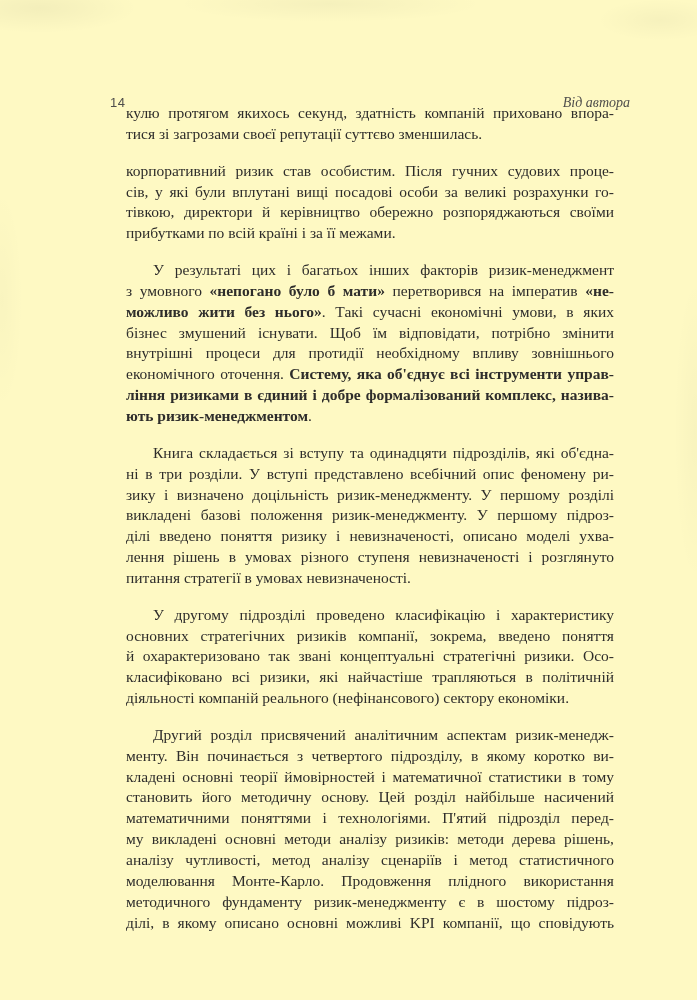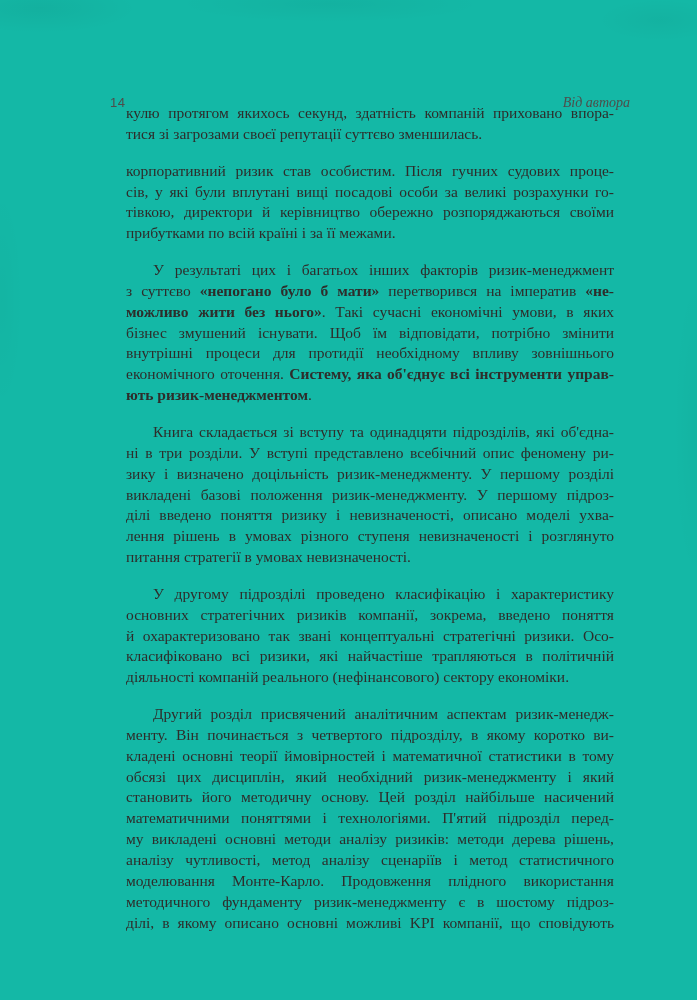--- a/index.html
+++ b/index.html
@@ -5,21 +5,21 @@
   html, body {
     margin: 0;
     padding: 0;
     background: #e9e9e9;
   }
   .page {
     position: relative;
     width: 697px;
     height: 1000px;
     margin: 0 auto;
-    background: #14b8a6;
+    background: #fef9c3;
     overflow: hidden;
     font-family: "Liberation Serif", "DejaVu Serif", serif;
     color: var(--text, #2e2d2b);
   }
   
   .page::before {
     content: "";
     position: absolute;
     inset: 0;
     pointer-events: none;
@@ -90,25 +90,26 @@
         <div class="line line-last"><span>тися зі загрозами своєї репутації суттєво зменшилась.</span></div>
       </div>
       <div class="paragraph">
         <div class="line"><span>корпоративний ризик став особистим. Після гучних судових проце-</span></div>
         <div class="line"><span>сів, у які були вплутані вищі посадові особи за великі розрахунки го-</span></div>
         <div class="line"><span>тівкою, директори й керівництво обережно розпоряджаються своїми</span></div>
         <div class="line line-last"><span>прибутками по всій країні і за її межами.</span></div>
       </div>
       <div class="paragraph">
         <div class="line line-indent"><span>У результаті цих і багатьох інших факторів ризик-менеджмент</span></div>
-        <div class="line"><span>з суттєво </span><span class="bold">«непогано було б мати»</span><span> перетворився на імператив </span><span class="bold">«не-</span></div>
+        <div class="line"><span>з умовного </span><span class="bold">«непогано було б мати»</span><span> перетворився на імператив </span><span class="bold">«не-</span></div>
         <div class="line"><span class="bold">можливо жити без нього»</span><span>. Такі сучасні економічні умови, в яких</span></div>
         <div class="line"><span>бізнес змушений існувати. Щоб їм відповідати, потрібно змінити</span></div>
         <div class="line"><span>внутрішні процеси для протидії необхідному впливу зовнішнього</span></div>
         <div class="line"><span>економічного оточення. </span><span class="bold">Систему, яка об'єднує всі інструменти управ-</span></div>
+        <div class="line"><span class="bold">ління ризиками в єдиний і добре формалізований комплекс, назива-</span></div>
         <div class="line line-last"><span class="bold">ють ризик-менеджментом</span><span>.</span></div>
       </div>
       <div class="paragraph">
         <div class="line line-indent"><span>Книга складається зі вступу та одинадцяти підрозділів, які об'єдна-</span></div>
         <div class="line"><span>ні в три розділи. У вступі представлено всебічний опис феномену ри-</span></div>
         <div class="line"><span>зику і визначено доцільність ризик-менеджменту. У першому розділі</span></div>
         <div class="line"><span>викладені базові положення ризик-менеджменту. У першому підроз-</span></div>
         <div class="line"><span>ділі введено поняття ризику і невизначеності, описано моделі ухва-</span></div>
         <div class="line"><span>лення рішень в умовах різного ступеня невизначеності і розглянуто</span></div>
         <div class="line line-last"><span>питання стратегії в умовах невизначеності.</span></div>
@@ -117,21 +118,20 @@
         <div class="line line-indent"><span>У другому підрозділі проведено класифікацію і характеристику</span></div>
         <div class="line"><span>основних стратегічних ризиків компанії, зокрема, введено поняття</span></div>
         <div class="line"><span>й охарактеризовано так звані концептуальні стратегічні ризики. Осо-</span></div>
         <div class="line"><span>класифіковано всі ризики, які найчастіше трапляються в політичній</span></div>
         <div class="line line-last"><span>діяльності компаній реального (нефінансового) сектору економіки.</span></div>
       </div>
       <div class="paragraph">
         <div class="line line-indent"><span>Другий розділ присвячений аналітичним аспектам ризик-менедж-</span></div>
         <div class="line"><span>менту. Він починається з четвертого підрозділу, в якому коротко ви-</span></div>
         <div class="line"><span>кладені основні теорії ймовірностей і математичної статистики в тому</span></div>
-        <div class="line"><span>обсязі цих дисциплін, який необхідний ризик-менеджменту і який</span></div>
         <div class="line"><span>становить його методичну основу. Цей розділ найбільше насичений</span></div>
         <div class="line"><span>математичними поняттями і технологіями. П'ятий підрозділ перед-</span></div>
         <div class="line"><span>му викладені основні методи аналізу ризиків: методи дерева рішень,</span></div>
         <div class="line"><span>аналізу чутливості, метод аналізу сценаріїв і метод статистичного</span></div>
         <div class="line"><span>моделювання Монте-Карло. Продовження плідного використання</span></div>
         <div class="line"><span>методичного фундаменту ризик-менеджменту є в шостому підроз-</span></div>
         <div class="line"><span>ділі, в якому описано основні можливі KPI компанії, що сповідують</span></div>
       </div>
     </div>
 </div>

